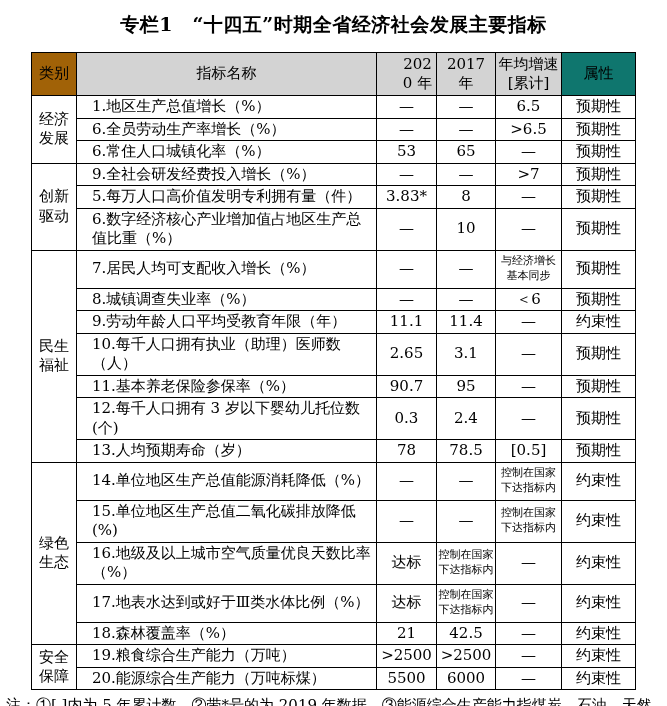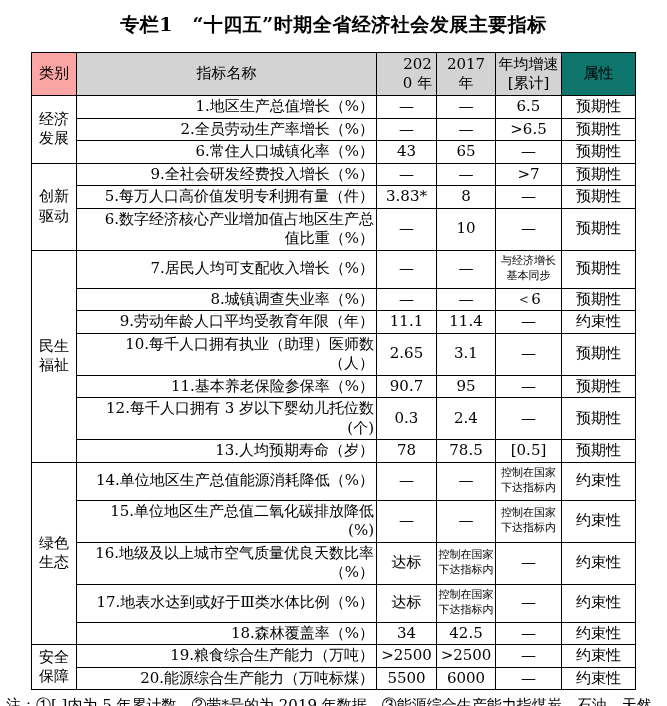--- a/index.html
+++ b/index.html
@@ -42,21 +42,21 @@
   }
   .indicator-table thead th {
     background: #d3d3d3;
     font-weight: normal;
     height: 40px;
   }
   .indicator-table th.growth-h {
     white-space: pre-line;
   }
   .indicator-table td.name {
-    text-align: right;
+    text-align: left;
     padding-left: 15px;
   }
   .indicator-table td.cat {
     padding: 0 5px;
   }
   .indicator-table td.small {
     font-size: 11px;
     line-height: 1.35;
     padding: 2px 1px;
   }
@@ -80,48 +80,48 @@
     <colgroup>
       <col style="width:45px">
       <col style="width:300px">
       <col style="width:60px">
       <col style="width:59px">
       <col style="width:66px">
       <col style="width:74px">
     </colgroup>
     <thead>
       <tr>
-        <th style="background: #fca5a5; text-align: center;">类别</th>
+        <th style="background: #a16207; text-align: center;">类别</th>
         <th style="background: rgb(211, 211, 211);">指标名称</th>
         <th style="background: rgb(211, 211, 211); padding-left: 24px;">2020 年</th>
         <th style="background: rgb(211, 211, 211);">2017 年</th>
         <th class="growth-h" style="background: rgb(211, 211, 211);">年均增速
 [累计]</th>
         <th style="background: #0f766e;">属性</th>
       </tr>
     </thead>
     <tbody>
         <tr>
           <td class="cat" rowspan="3">经济发展</td>
     <td class="name">1.地区生产总值增长（%）</td>
     <td>—</td>
     <td>—</td>
     <td>6.5</td>
     <td>预期性</td>
   </tr>
         <tr>
-    <td class="name">2.全员劳动生产率增长（%）</td>
+    <td class="name">6.全员劳动生产率增长（%）</td>
     <td>—</td>
     <td>—</td>
     <td>&gt;6.5</td>
     <td>预期性</td>
   </tr>
         <tr>
     <td class="name">6.常住人口城镇化率（%）</td>
-    <td>43</td>
+    <td>53</td>
     <td>65</td>
     <td>—</td>
     <td>预期性</td>
   </tr>
         <tr>
           <td class="cat" rowspan="3">创新驱动</td>
     <td class="name">9.全社会研发经费投入增长（%）</td>
     <td>—</td>
     <td>—</td>
     <td>&gt;7</td>
@@ -215,21 +215,21 @@
   </tr>
         <tr class="tall">
     <td class="name">17.地表水达到或好于Ⅲ类水体比例（%）</td>
     <td>达标</td>
     <td class="small">控制在国家下达指标内</td>
     <td>—</td>
     <td>约束性</td>
   </tr>
         <tr>
     <td class="name">18.森林覆盖率（%）</td>
-    <td>34</td>
+    <td>21</td>
     <td>42.5</td>
     <td>—</td>
     <td>约束性</td>
   </tr>
         <tr>
           <td class="cat" rowspan="2">安全保障</td>
     <td class="name">19.粮食综合生产能力（万吨）</td>
     <td>&gt;2500</td>
     <td>&gt;2500</td>
     <td>—</td>

